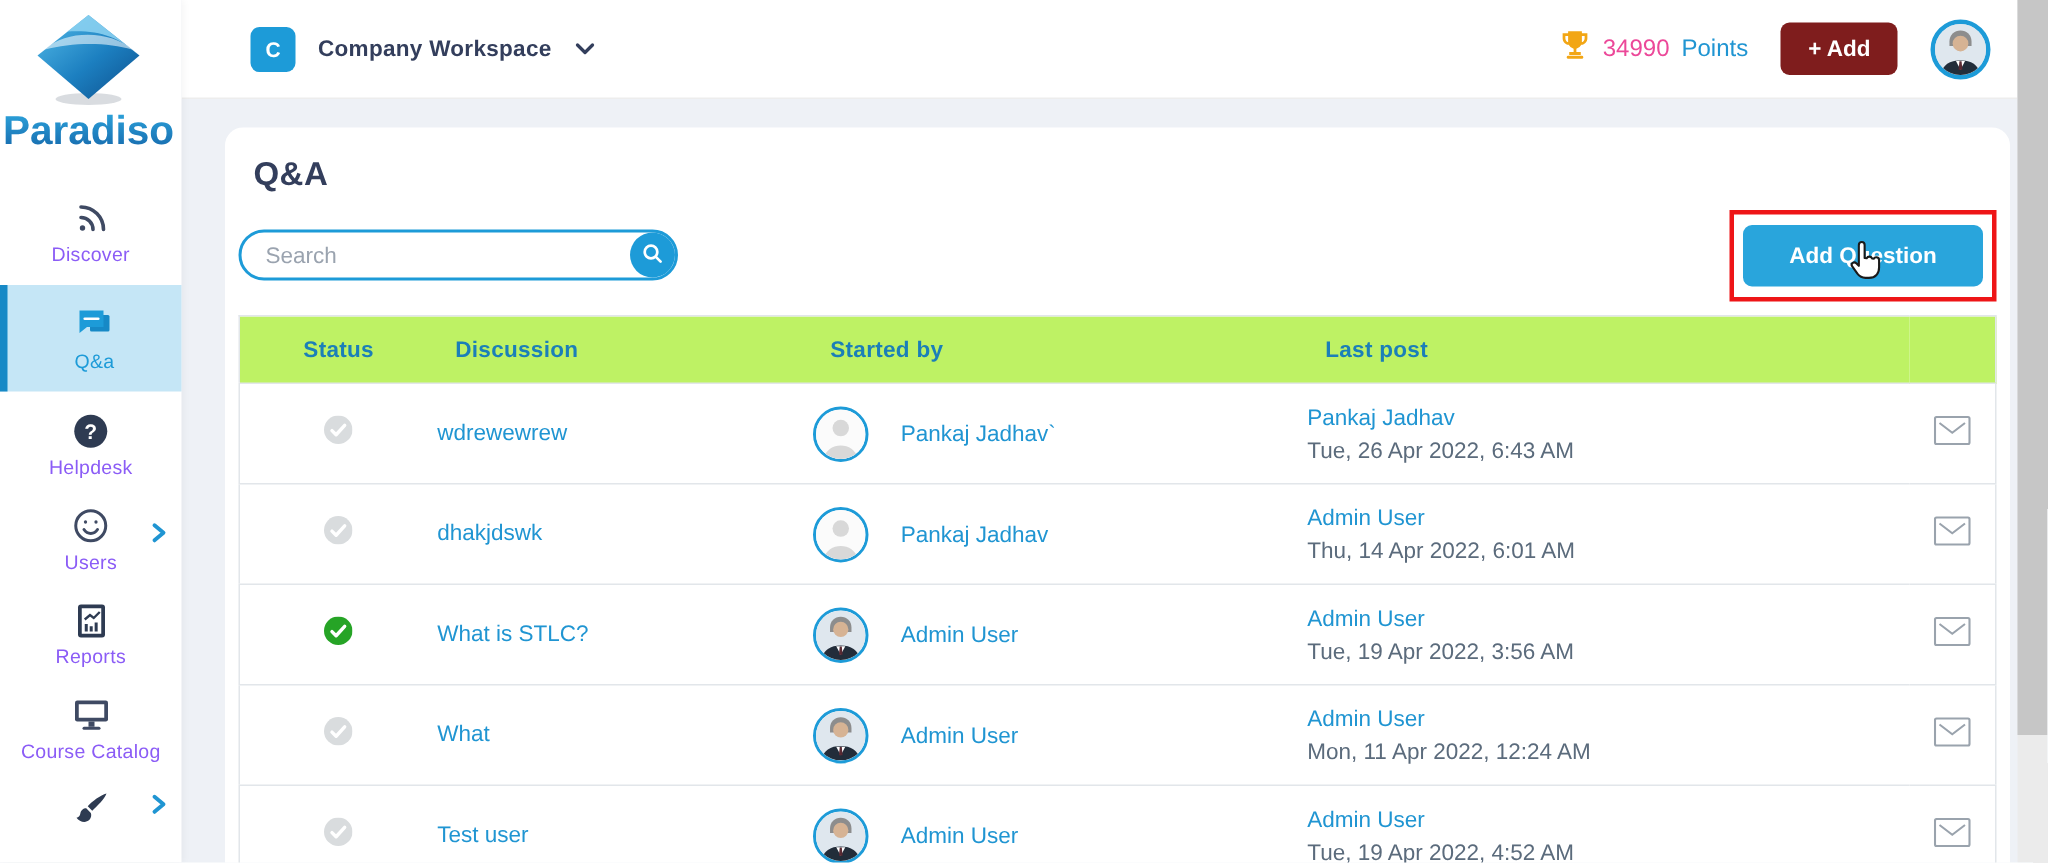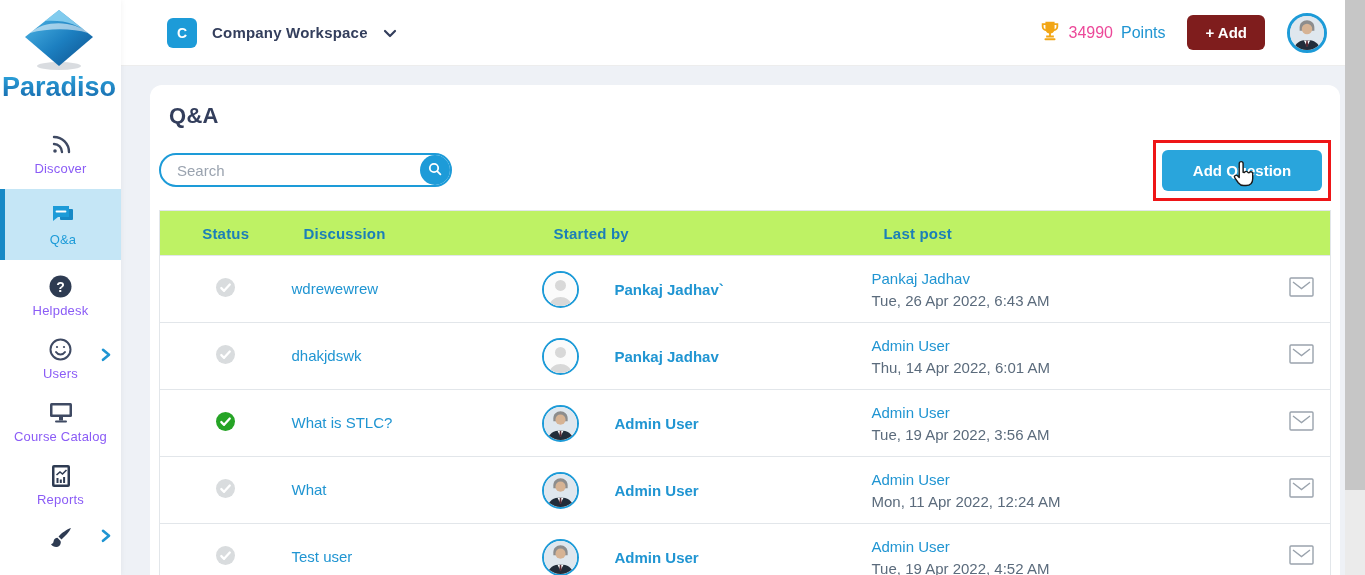--- a/index.html
+++ b/index.html
@@ -61,21 +61,21 @@
                  height:45px; padding:12px; letter-spacing:.2px; }
   .qa-table td { height:67px; border-top:1px solid #e2e6ea; padding:0; vertical-align:middle; }
   .col-status { width:132px; text-align:center !important; }
   .col-discussion { width:250px; }
   .col-started { width:330px;margin-top:45px; }
   .col-mail { width:58px; text-align:center !important; }
   .status-icon { display:inline-block; width:19px; height:19px; }
   .status-icon.unanswered { color:#d9dcde; }
   .status-icon.answered { color:#26a426; }
   a.blue-link { color:#2095d2; text-decoration:none; font-size:15px; cursor:pointer; }
-  .started-cell { display:flex; align-items:center; gap:36px;font-weight:bold; }
+  .started-cell { display:flex; align-items:center; gap:22px; }
   .avatar { width:37px; height:37px; border-radius:50%; border:2px solid #1d9bd8; overflow:hidden; flex:0 0 auto;
             background:#fff; }
   .avatar svg { display:block; }
   .lastpost-date { color:#5b6b7c; font-size:15px; margin-top:4px; }
   .envelope-btn { display:inline-block; cursor:pointer; line-height:0; }
 </style>
 </head>
 <body>
 
 <div class="sidebar">
@@ -145,42 +145,42 @@
       <span class="nav-label">Users</span>
       <span class="nav-chevron">
         <svg width="10" height="14" viewBox="0 0 10 14" fill="none" stroke="#2095d2" stroke-width="2.6" stroke-linecap="round" stroke-linejoin="round">
             <path d="M2 2l6 5-6 5"></path>
           </svg>
       </span>
     </div>
 
     <div class="nav-item">
       <span class="icon">
-        <svg width="26" height="24" viewBox="0 0 26 24">
-          <rect x="2" y="3" width="22" height="14" rx="1.5" fill="#3f4a63"></rect>
-          <rect x="4.5" y="5.5" width="17" height="9" fill="#fff"></rect>
-          <rect x="11" y="17" width="4" height="3.5" fill="#3f4a63"></rect>
-          <rect x="7" y="20.5" width="12" height="2" rx="1" fill="#3f4a63"></rect>
-        </svg>
-      </span>
-      <span class="nav-label">Course Catalog</span>
-    </div>
-
-    <div class="nav-item">
-      <span class="icon">
         <svg width="24" height="26" viewBox="0 0 24 26">
           <rect x="3" y="2" width="18" height="22" rx="2" fill="#2e3b52"></rect>
           <rect x="5.5" y="4.5" width="13" height="17" fill="#fff"></rect>
           <path d="M7.5 12l3.5-3 2.5 2 4-4" stroke="#2e3b52" stroke-width="1.6" fill="none"></path>
           <rect x="7.5" y="15" width="2" height="5" fill="#2e3b52"></rect>
           <rect x="10.8" y="16.5" width="2" height="3.5" fill="#2e3b52"></rect>
           <rect x="14.1" y="14" width="2" height="6" fill="#2e3b52"></rect>
         </svg>
       </span>
       <span class="nav-label">Reports</span>
+    </div>
+
+    <div class="nav-item">
+      <span class="icon">
+        <svg width="26" height="24" viewBox="0 0 26 24">
+          <rect x="2" y="3" width="22" height="14" rx="1.5" fill="#3f4a63"></rect>
+          <rect x="4.5" y="5.5" width="17" height="9" fill="#fff"></rect>
+          <rect x="11" y="17" width="4" height="3.5" fill="#3f4a63"></rect>
+          <rect x="7" y="20.5" width="12" height="2" rx="1" fill="#3f4a63"></rect>
+        </svg>
+      </span>
+      <span class="nav-label">Course Catalog</span>
     </div>
 
     <div class="nav-item">
       <span class="icon">
         <svg width="26" height="26" viewBox="0 0 26 26" fill="#2e3b52">
           <path d="M23 2c-4 1.2-9.5 5-12.5 8.5l3 3C17 10 21.5 6 23 2z"></path>
           <path d="M9.5 11.8c-2 0-3.6 1.4-3.9 3.4-.25 1.7-1.1 2.6-2.6 3 1.2 1.7 3.2 2.8 5.2 2.8 2.6 0 4.6-2 4.6-4.6 0-.5-.1-1-.25-1.4z"></path>
         </svg>
       </span>
       <span class="nav-label"></span>

